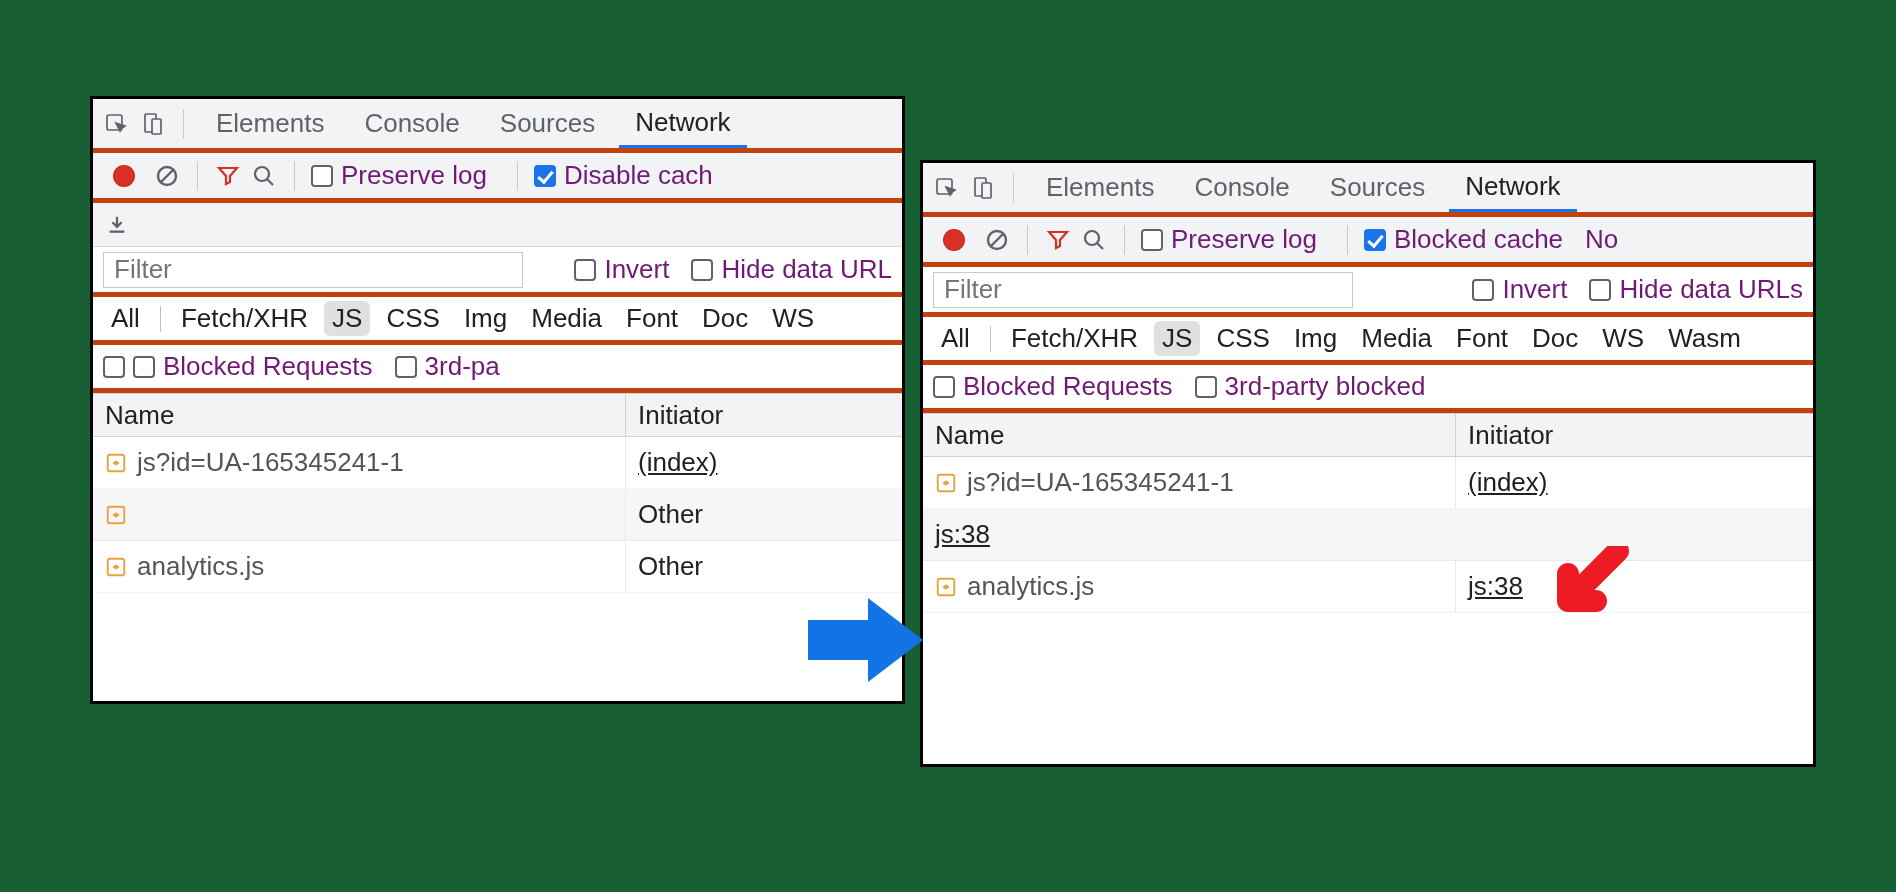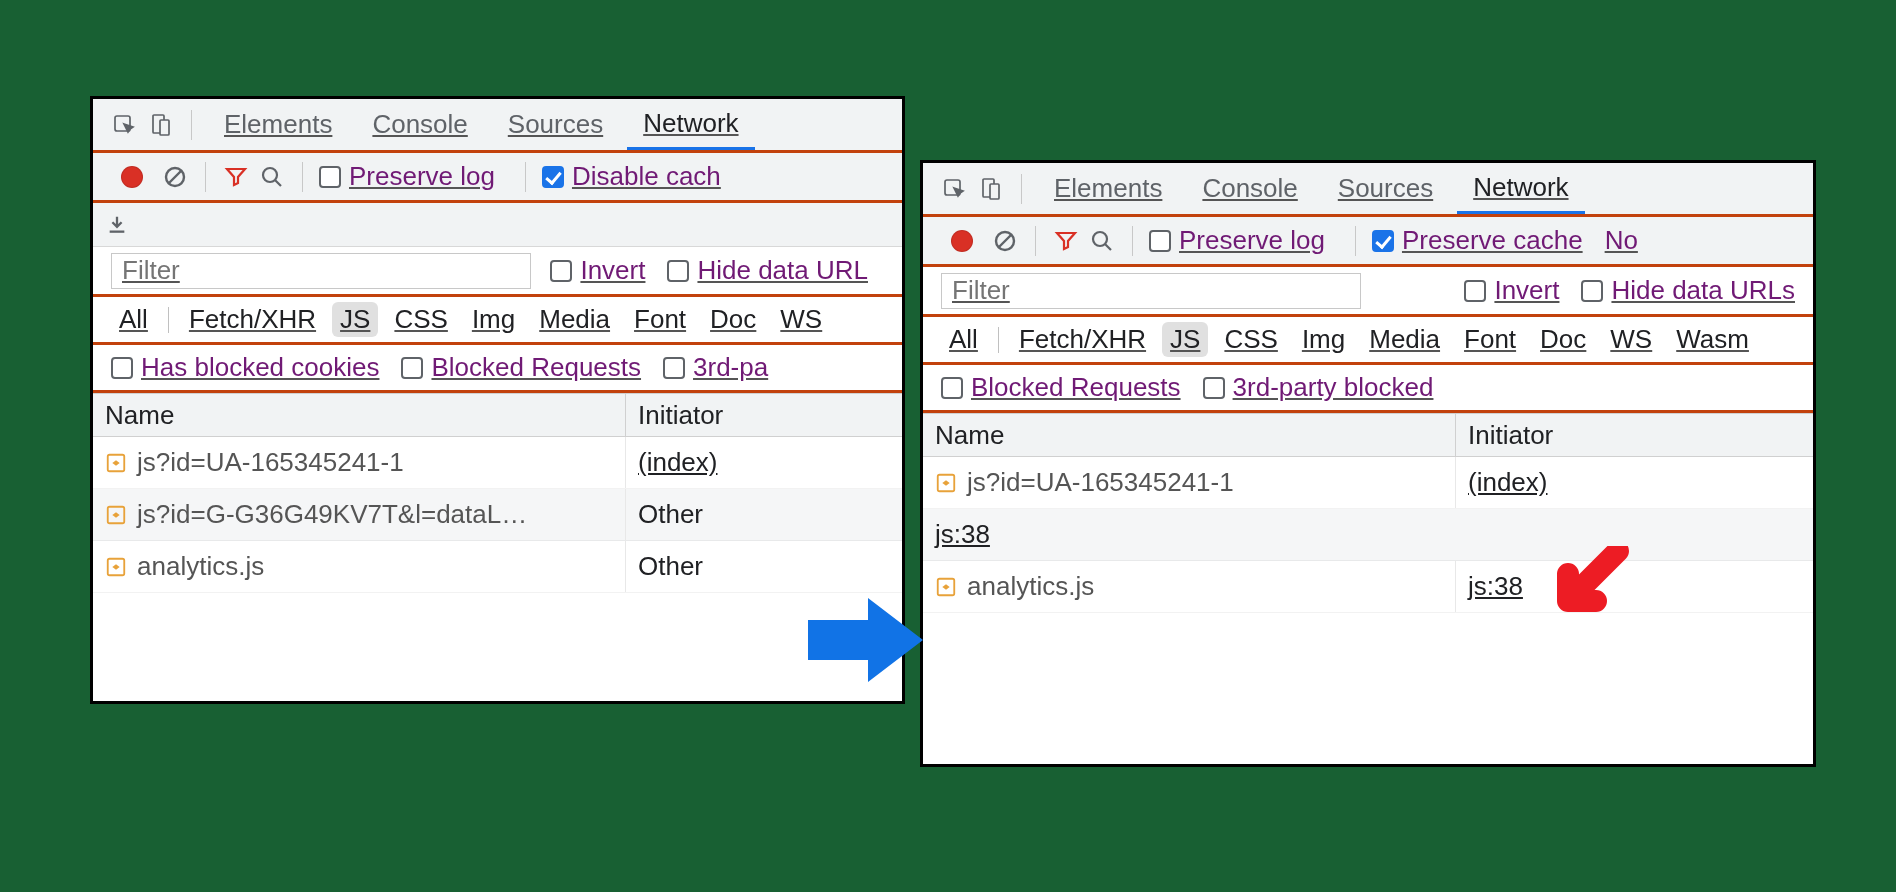--- a/index.html
+++ b/index.html
@@ -18,21 +18,21 @@
   position: relative;
 }
 .panel {
   position: absolute;
   background: #fff;
   border: 3px solid #000;
   overflow: hidden;
 }
 .panel.left { left: 90px; top: 96px; width: 815px; height: 608px; }
 .panel.right { left: 920px; top: 160px; width: 896px; height: 607px; }
-.row { display: flex; align-items: center; border-bottom: 3px solid #c2410c; background: #f1f3f4; padding: 0 18px; height: 54px; gap: 8px; text-decoration: underline; }
+.row { display: flex; align-items: center; border-bottom: 5px solid #c2410c; background: #f1f3f4; padding: 0 10px; height: 54px; gap: 8px; }
 .row.top { height: 54px; }
 .row.tools { height: 50px; }
 .row.filterrow { height: 50px; background: #fff; }
 .row.typerow { height: 48px; background: #fff; }
 .row.blockrow { height: 48px; background: #fff; }
 .vdiv { width: 1px; height: 30px; background: #c8c8c8; margin: 0 8px; }
 .tab { padding: 0 16px; height: 100%; display: flex; align-items: center; color: #5f6368; cursor: pointer; }
 .tab.active { color: #1a73e8; border-bottom: 3px solid #1a73e8; font-weight: 400; color: #202124; }
 .record-dot { width: 22px; height: 22px; border-radius: 50%; background: #d93025; border: 1px solid rgba(0,0,0,0.1); margin: 0 10px; }
 .iconbtn { width: 28px; height: 28px; display: flex; align-items: center; justify-content: center; color: #5f6368; cursor: pointer; }
@@ -117,37 +117,36 @@
           <rect x="4" y="18" width="16" height="2.5"></rect>
         </svg>
     </span>
   </div>
   <div class="row filterrow">
     <input class="filter-input" placeholder="Filter" style="">
     <span style="flex:1"></span>
     <span class="chk"></span>
     <span class="lbl">Invert</span>
     <span class="chk"></span>
-    <span class="lbl" style="margin-right:16px">Hide data URL</span>
+    <span class="lbl" style="margin-right:0">Hide data URL</span>
   </div>
   <div class="row typerow">
     <span class="typebtn">All</span>
     <span class="typedivider"></span>
     <span class="typebtn">Fetch/XHR</span>
     <span class="typebtn sel">JS</span>
     <span class="typebtn">CSS</span>
     <span class="typebtn">Img</span>
     <span class="typebtn">Media</span>
     <span class="typebtn">Font</span>
     <span class="typebtn">Doc</span>
     <span class="typebtn">WS</span>
   </div>
   <div class="row blockrow">
     <span class="chk"></span>
-    <span class="lbl">Has blocked cookies</span>
     <span class="chk"></span>
     <span class="lbl">Blocked Requests</span>
     <span class="chk"></span>
     <span class="lbl" style="margin-right:16px">3rd-pa</span>
   </div>
   <div class="table-head">
     <div class="col-name">Name</div>
     <div class="col-init">Initiator</div>
   </div>
   <div class="trow">
@@ -159,21 +158,20 @@
       <span>js?id=UA-165345241-1</span>
     </div>
     <div class="cell-init"><span class="init-link">(index)</span></div>
   </div>
   <div class="trow alt">
     <div class="cell-name">
       <svg class="file-icon" viewBox="0 0 24 24">
           <rect x="3" y="3" width="18" height="18" rx="2" fill="none" stroke="#e8a23a" stroke-width="2"></rect>
           <path d="M8 12 l4-3 4 3 -4 3 z" fill="#e8a23a"></path>
         </svg>
-      <span>js?id=G-G36G49KV7T&amp;l=dataL…</span>
     </div>
     <div class="cell-init"><span>Other</span></div>
   </div>
   <div class="trow">
     <div class="cell-name">
       <svg class="file-icon" viewBox="0 0 24 24">
           <rect x="3" y="3" width="18" height="18" rx="2" fill="none" stroke="#e8a23a" stroke-width="2"></rect>
           <path d="M8 12 l4-3 4 3 -4 3 z" fill="#e8a23a"></path>
         </svg>
       <span>analytics.js</span>
@@ -220,21 +218,21 @@
       <svg width="24" height="24" viewBox="0 0 24 24" fill="none" stroke="#5f6368" stroke-width="2.2">
           <circle cx="10" cy="10" r="7"></circle>
           <line x1="15" y1="15" x2="21" y2="21"></line>
         </svg>
     </span>
     <span class="vdiv"></span>
     <span class="chk"></span>
     <span class="lbl">Preserve log</span>
     <span class="vdiv"></span>
     <span class="chk checked"></span>
-    <span class="lbl">Preserve cache</span>
+    <span class="lbl">Blocked cache</span>
     <span class="lbl" style="margin-right:12px">No</span>
   </div>
   <div class="row filterrow">
     <input class="filter-input" placeholder="Filter" style="">
     <span style="flex:1"></span>
     <span class="chk"></span>
     <span class="lbl">Invert</span>
     <span class="chk"></span>
     <span class="lbl" style="margin-right:0">Hide data URLs</span>
   </div>

